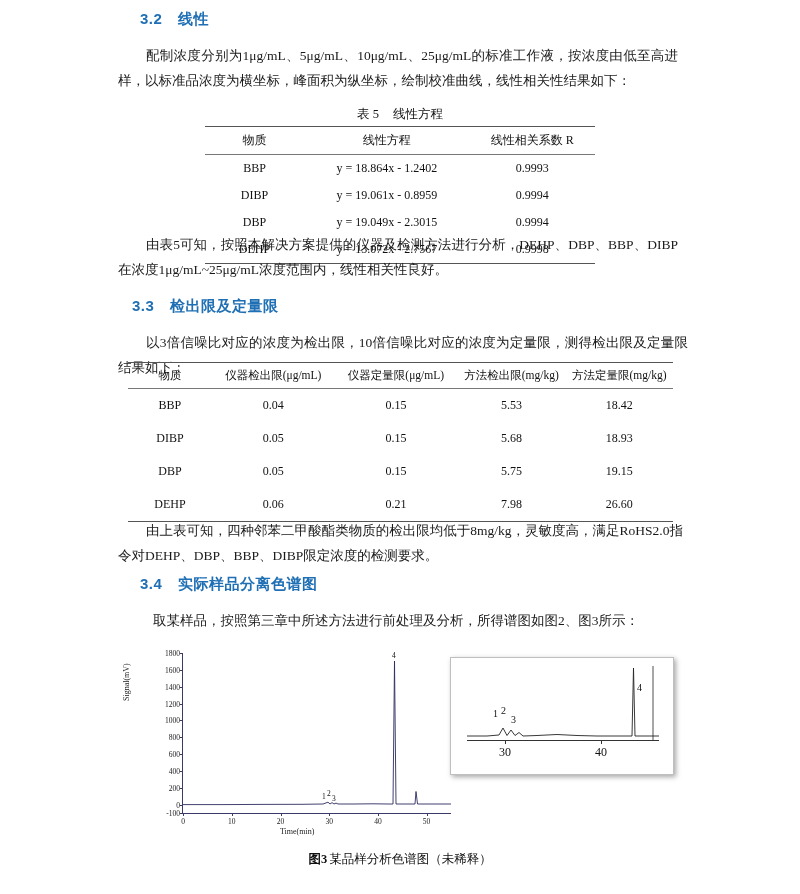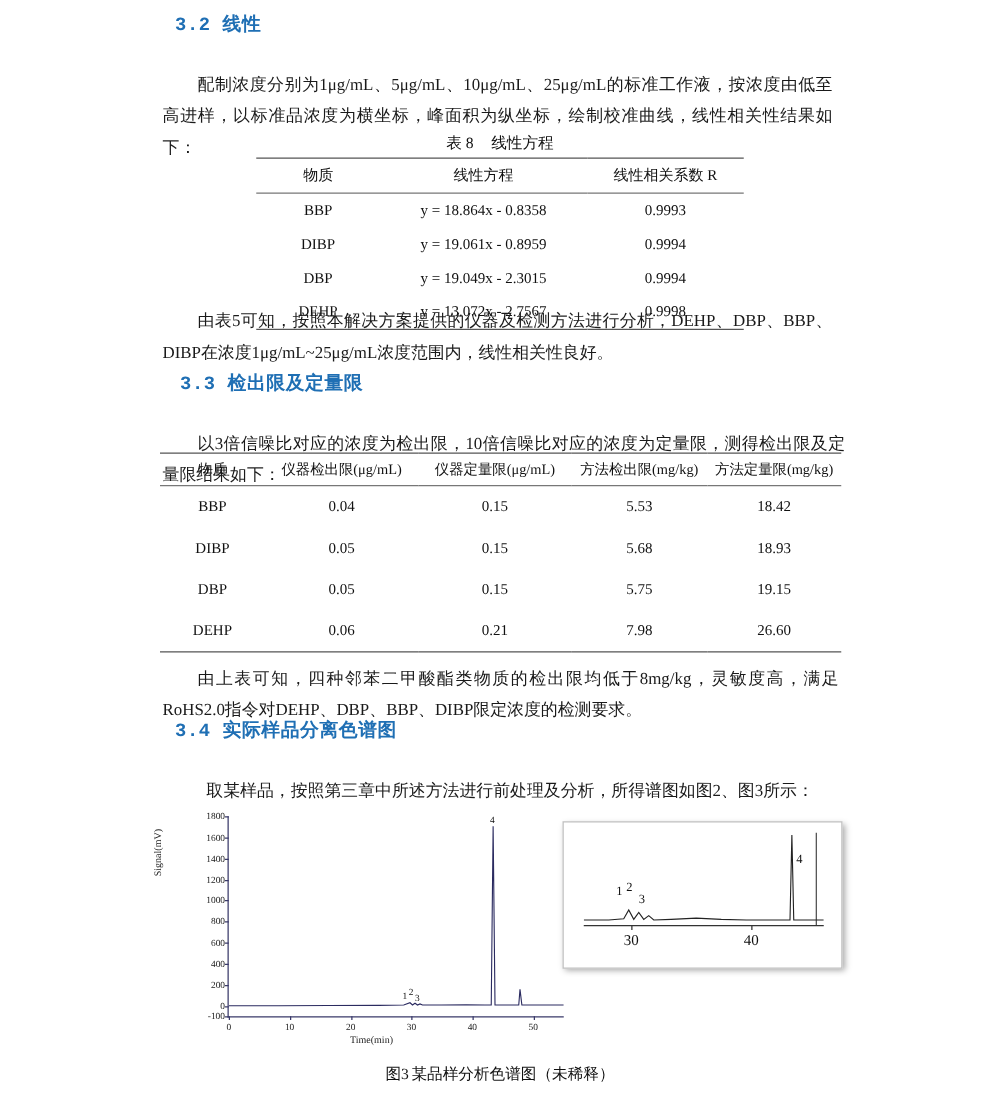--- a/index.html
+++ b/index.html
@@ -31,39 +31,39 @@
     background: #ffffff;
   }
   .content {
     position: absolute;
     left: 0;
     top: 0;
     width: 800px;
   }
 
   h2.section {
-    font-family: Liberation Mono, monospace;
+    font-family: Liberation Sans, sans-serif;
     font-weight: bold;
     font-size: 15px;
     color: #1f6fb4;
     margin: 0;
     letter-spacing: 0.5px;
   }
   .sec-num {
     display: inline-block;
     min-width: 38px;
   }
   .sec-title {
     display: inline-block;
   }
 
   p.body-text {
     font-size: 13.5px;
     line-height: 25px;
-    margin: 12px;
+    margin: 0;
     text-align: justify;
     color: #1a1a1a;
   }
   .indent {
     text-indent: 28px;
   }
 
   .tbl-caption {
     text-align: center;
     font-size: 12.5px;
@@ -242,21 +242,21 @@
     font-size: 10px;
     color: #111;
   }
   .fig-caption {
     text-align: center;
     font-size: 12.5px;
     margin-top: 6px;
     color: #111;
   }
   .fig-caption .fig-num {
-    font-weight: normal;
+    font-weight: bold;
     margin-right: 2px;
   }
 </style>
 </head>
 <body>
 
 <div class="page">
   <div class="left-rule"></div>
   <div class="content">
 
@@ -265,34 +265,34 @@
         <span class="sec-num">3.2</span><span class="sec-title">线性</span>
       </h2>
     </div>
 
     <div style="position:absolute; left:118px; top:43px; width:560px;">
       <p class="body-text indent">配制浓度分别为1μg/mL、5μg/mL、10μg/mL、25μg/mL的标准工作液，按浓度由低至高进样，以标准品浓度为横坐标，峰面积为纵坐标，绘制校准曲线，线性相关性结果如下：</p>
     </div>
 
     <div style="position:absolute; left:205px; top:106px; width:390px;">
       <p class="tbl-caption">
-        <span class="cap-num">表 8</span><span>线性方程</span>
+        <span class="cap-num">表 5</span><span>线性方程</span>
       </p>
       <table class="data t5">
         <thead>
           <tr>
             <th class="material">物质</th>
             <th class="eq">线性方程</th>
             <th class="r">线性相关系数 R</th>
           </tr>
         </thead>
         <tbody>
           <tr>
             <td class="material">BBP</td>
-            <td class="eq">y = 18.864x - 0.8358</td>
+            <td class="eq">y = 18.864x - 1.2402</td>
             <td class="r">0.9993</td>
           </tr>
           <tr>
             <td class="material">DIBP</td>
             <td class="eq">y = 19.061x - 0.8959</td>
             <td class="r">0.9994</td>
           </tr>
           <tr>
             <td class="material">DBP</td>
             <td class="eq">y = 19.049x - 2.3015</td>
@@ -304,21 +304,21 @@
             <td class="r">0.9998</td>
           </tr>
         </tbody>
       </table>
     </div>
 
     <div style="position:absolute; left:118px; top:232px; width:560px;">
       <p class="body-text indent">由表5可知，按照本解决方案提供的仪器及检测方法进行分析，DEHP、DBP、BBP、DIBP在浓度1μg/mL~25μg/mL浓度范围内，线性相关性良好。</p>
     </div>
 
-    <div style="position:absolute; left:144px; top:297px; width:520px;">
+    <div style="position:absolute; left:132px; top:297px; width:520px;">
       <h2 class="section">
         <span class="sec-num">3.3</span><span class="sec-title">检出限及定量限</span>
       </h2>
     </div>
 
     <div style="position:absolute; left:118px; top:330px; width:570px;">
       <p class="body-text indent">以3倍信噪比对应的浓度为检出限，10倍信噪比对应的浓度为定量限，测得检出限及定量限结果如下：</p>
     </div>
 
     <div style="position:absolute; left:128px; top:362px; width:545px;">

